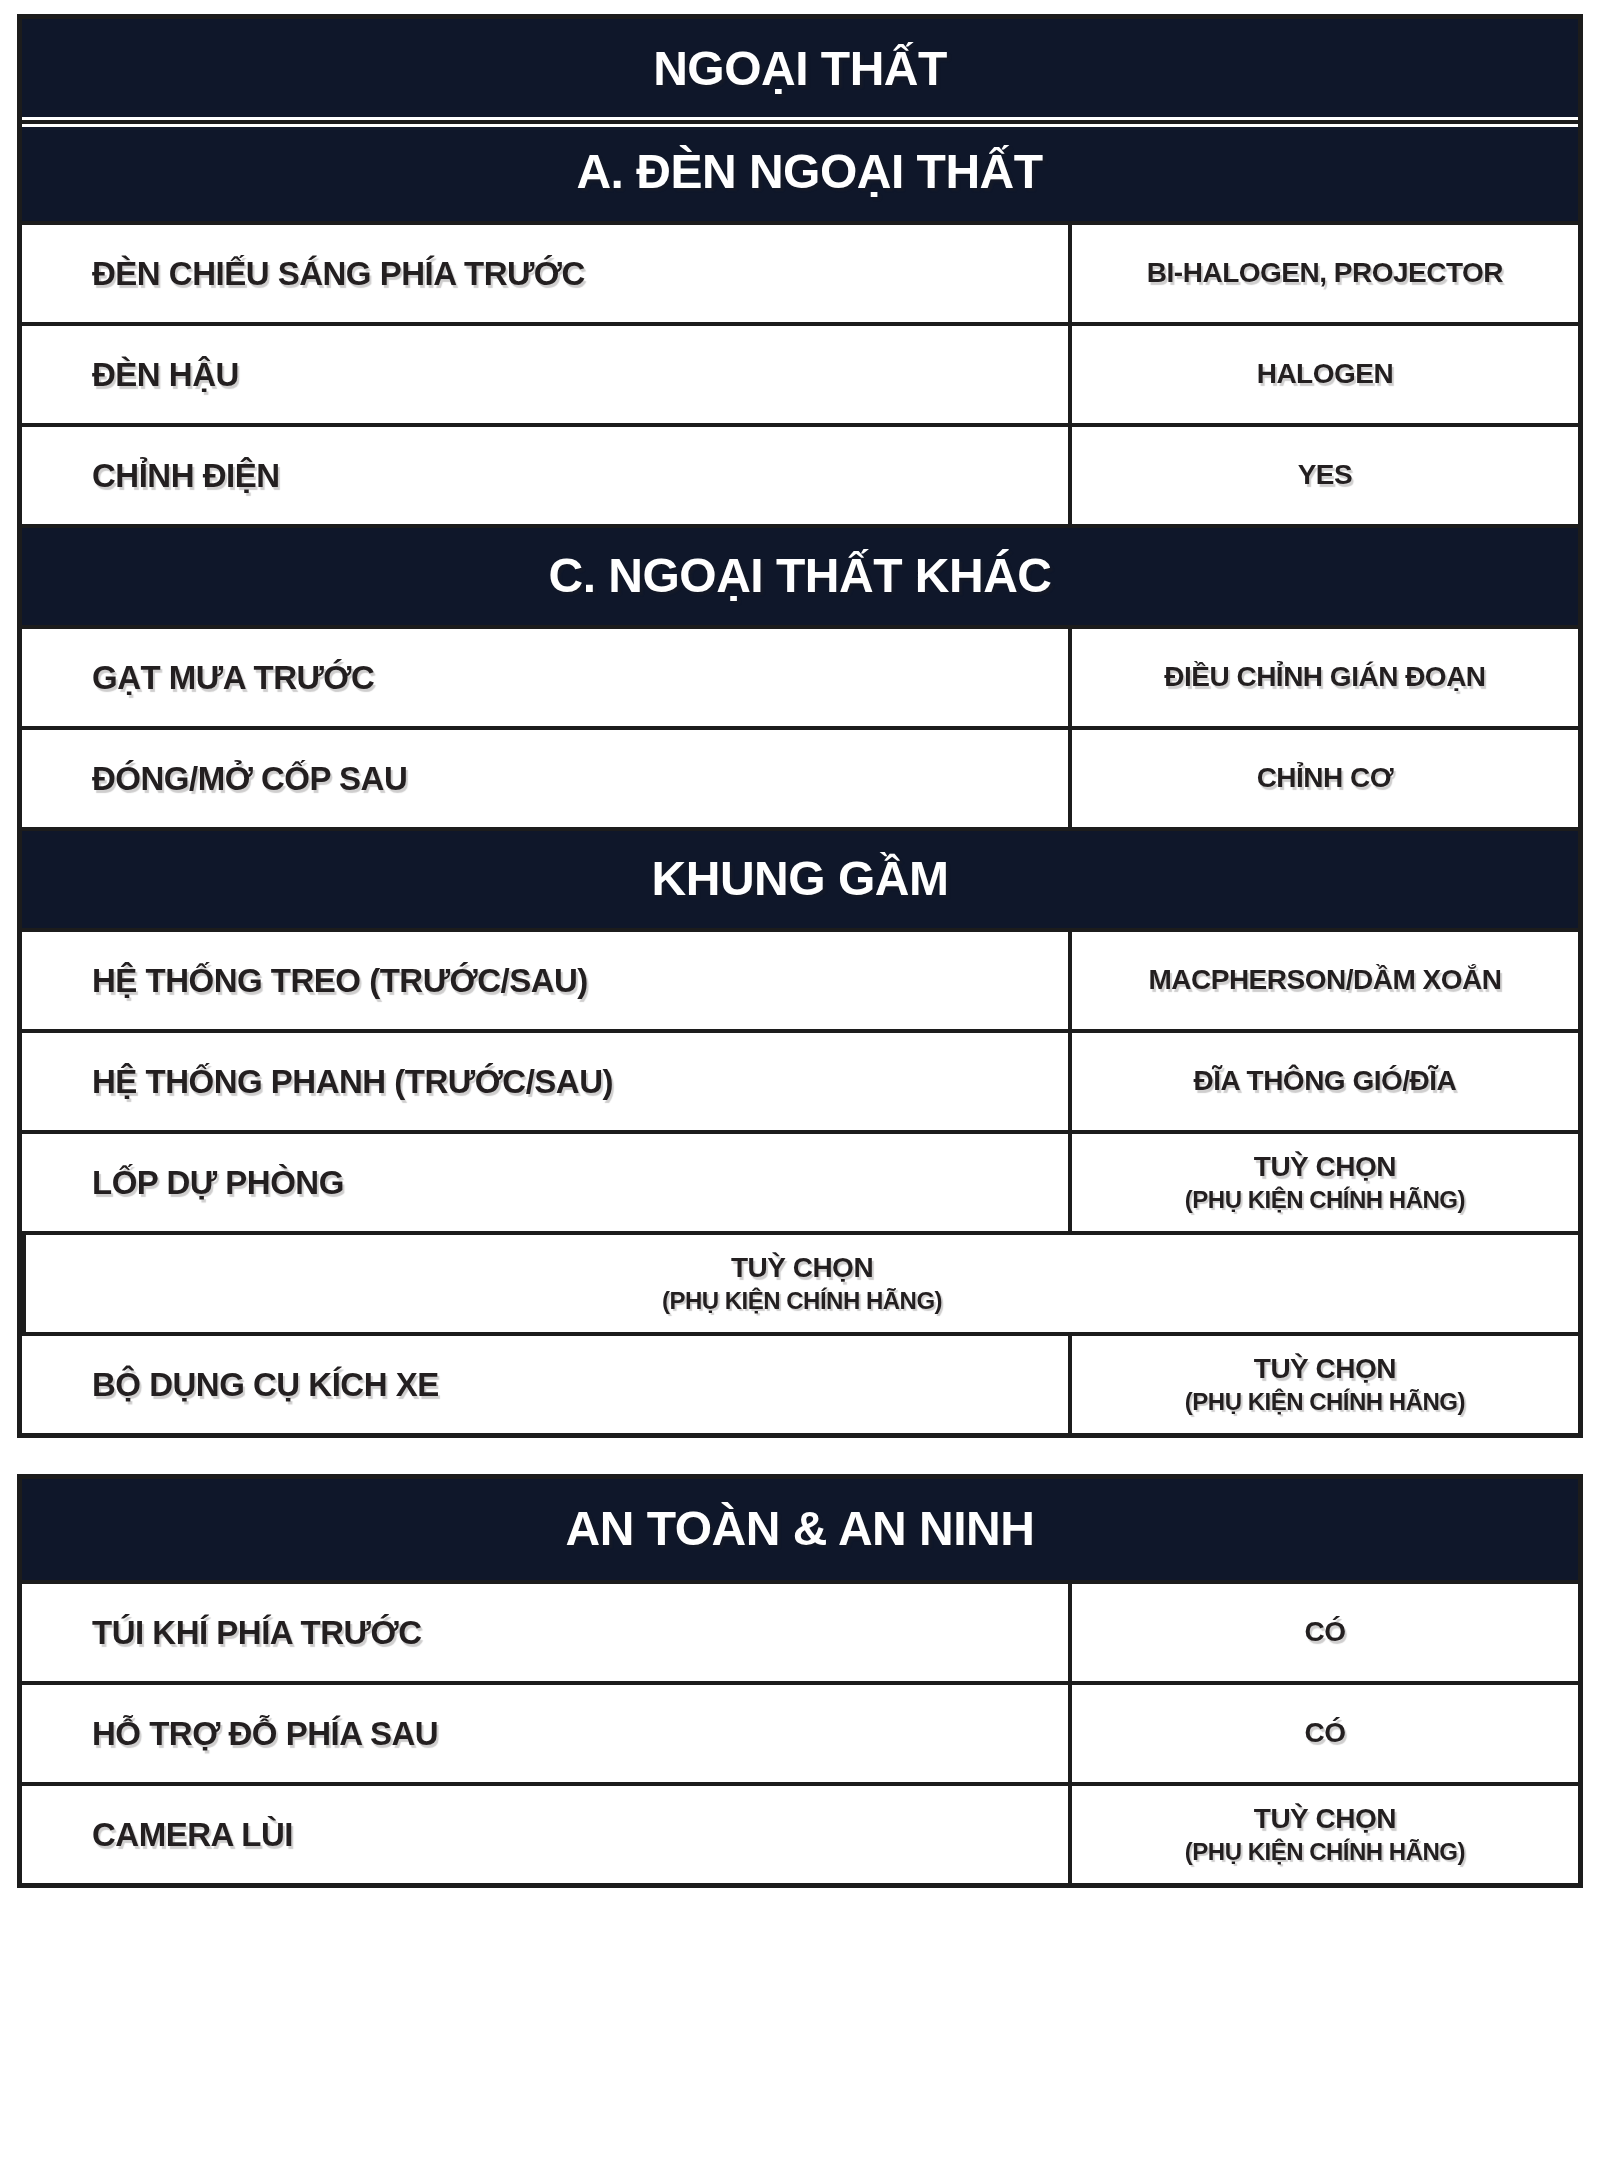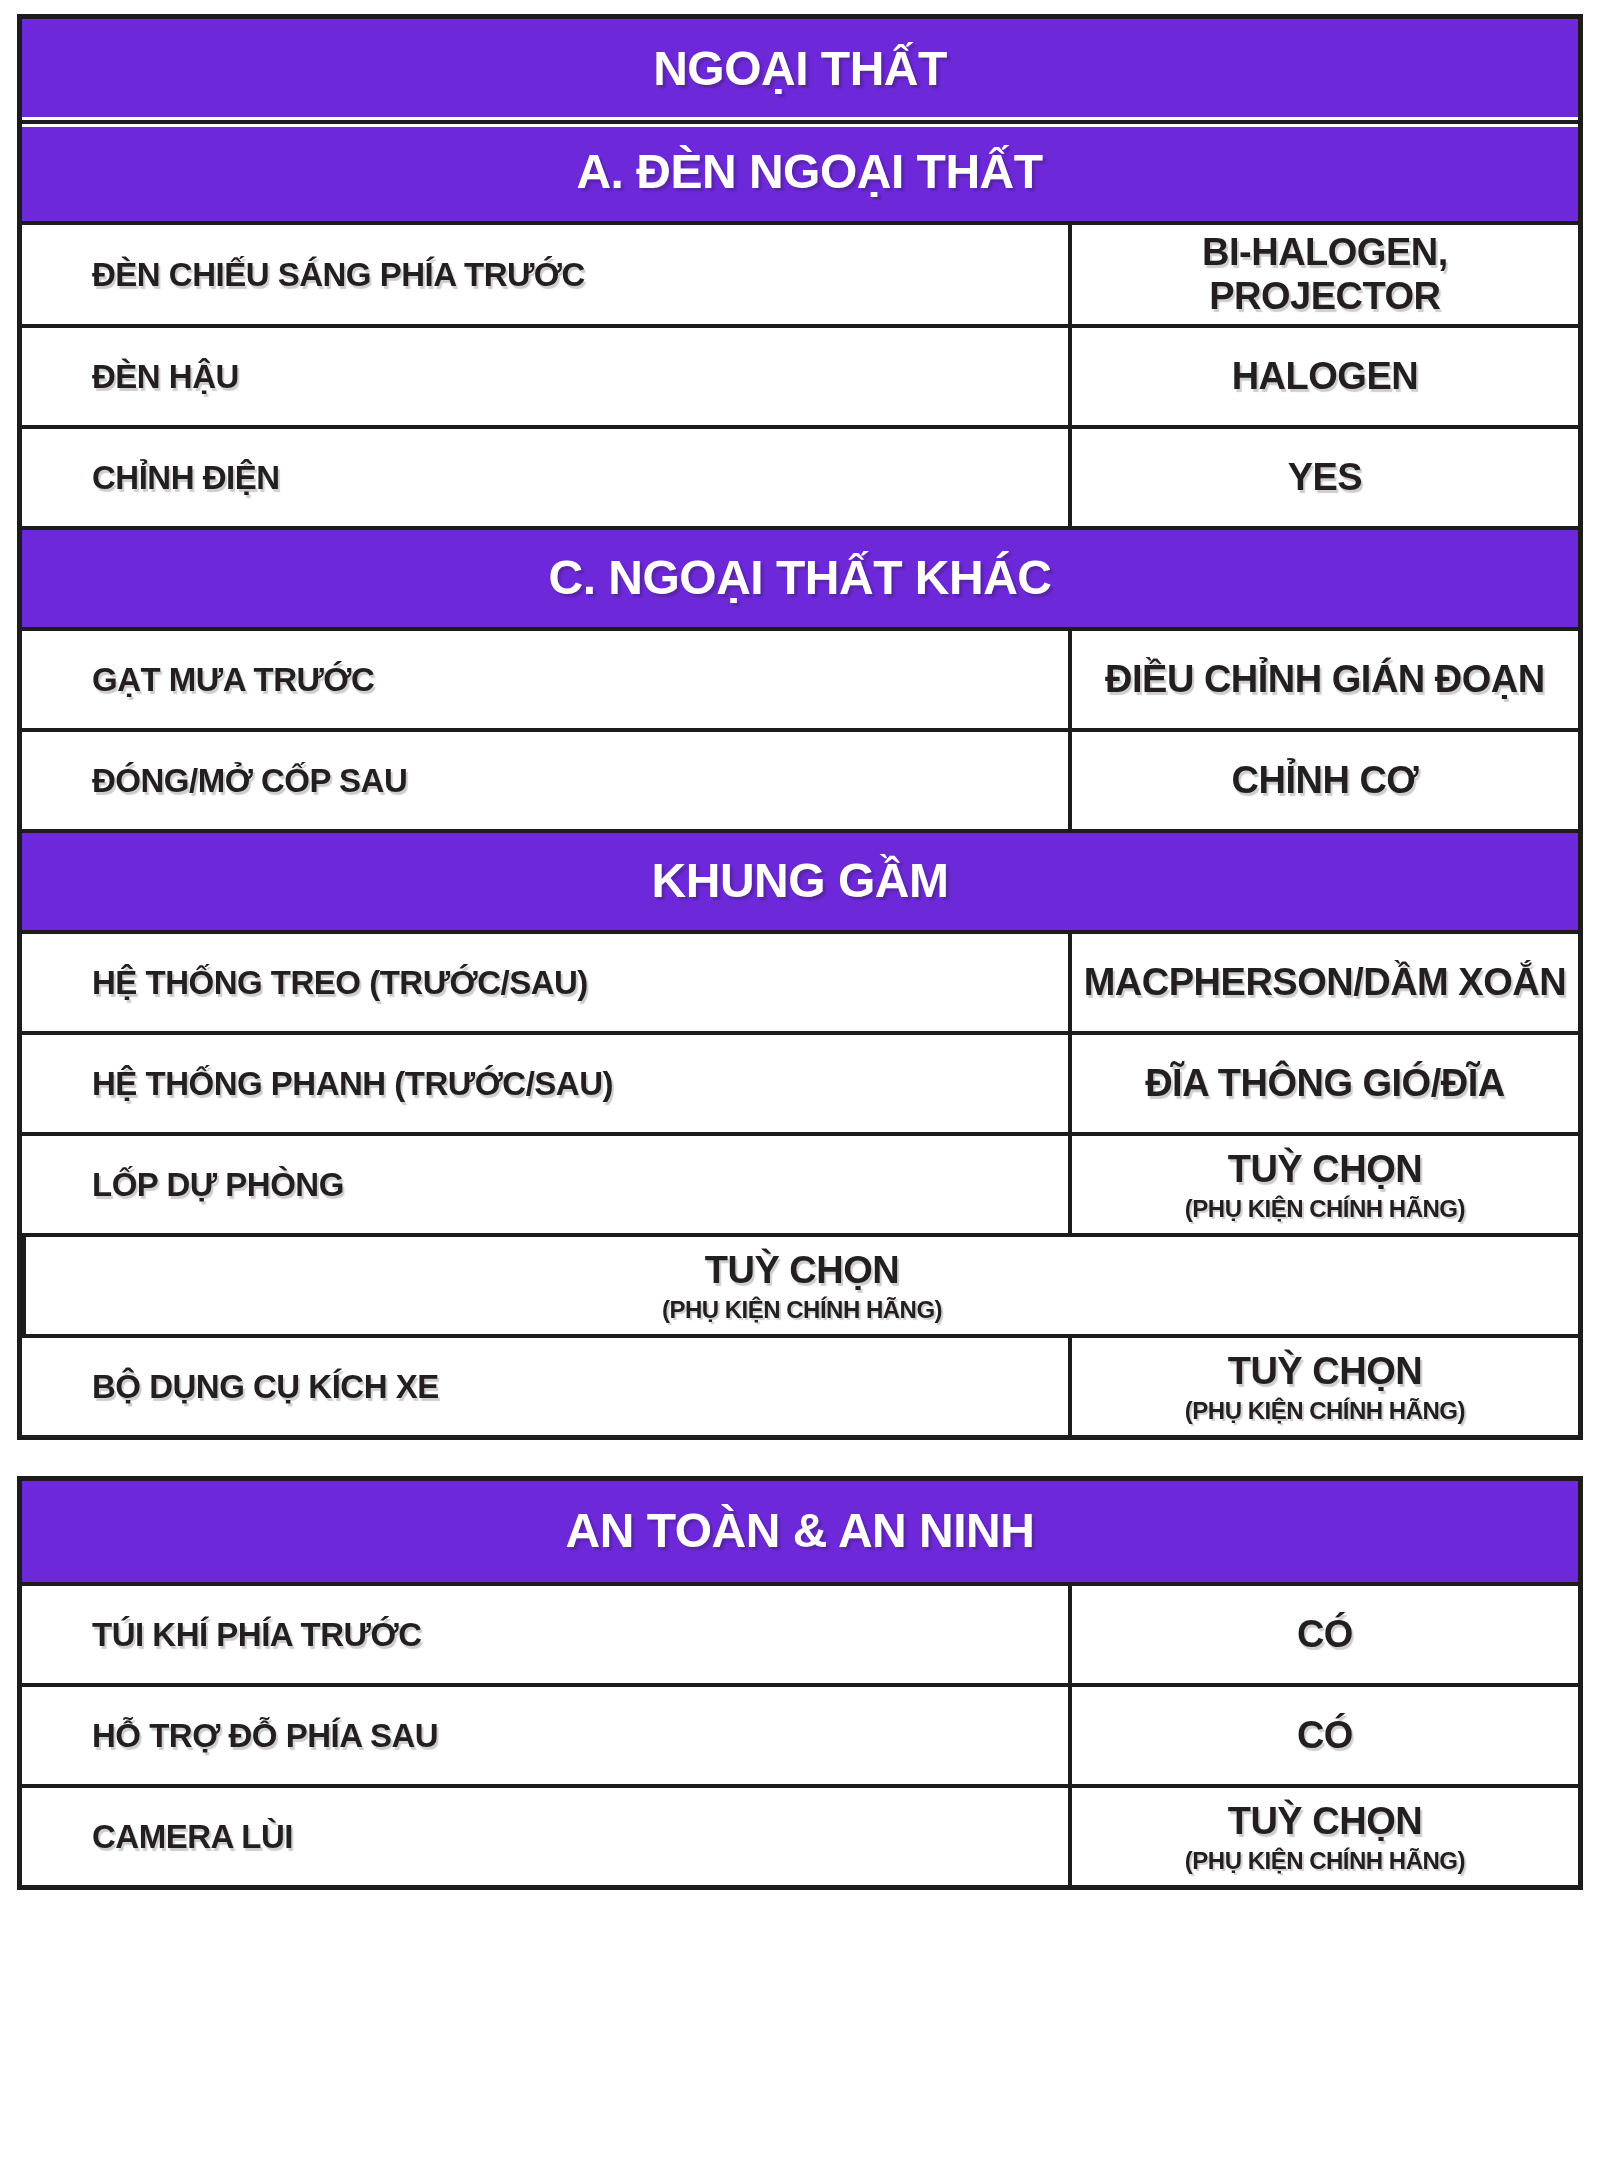--- a/index.html
+++ b/index.html
@@ -22,21 +22,21 @@
     width: 100%;
   }
   .table-gap { height: 36px; }
   .row {
     min-height: 101px;
     display: flex;
     align-items: stretch;
   }
   .row + .row { border-top: 4px solid #1c1c1c; }
   .header-row {
-    background: #6d28d9;
+    background: #0f172a;
     align-items: center;
     justify-content: center;
   }
   
   .edge-bottom { box-shadow: inset 0 -3px 0 #ffffff; }
   .edge-top    { box-shadow: inset 0  3px 0 #ffffff; padding-left: 19px; }
   .header-text {
     font-size: 48px;
     line-height: 1.1;
     color: #ffffff;
@@ -62,21 +62,21 @@
     text-align: center;
     padding: 6px 10px;
   }
   .spec-label {
     font-size: 33px;
     line-height: 1.15;
     letter-spacing: -0.5px;
     text-shadow: 2px 3px 1px rgba(35,31,32,0.22);
   }
   .spec-value {
-    font-size: 38px;
+    font-size: 28px;
     line-height: 1.15;
     letter-spacing: -0.5px;
     text-shadow: 2px 3px 1px rgba(35,31,32,0.22);
   }
   .spec-note {
     font-size: 24px;
     line-height: 1.1;
     margin-top: 4px;
     letter-spacing: -0.5px;
     text-shadow: 2px 2px 1px rgba(35,31,32,0.22);

